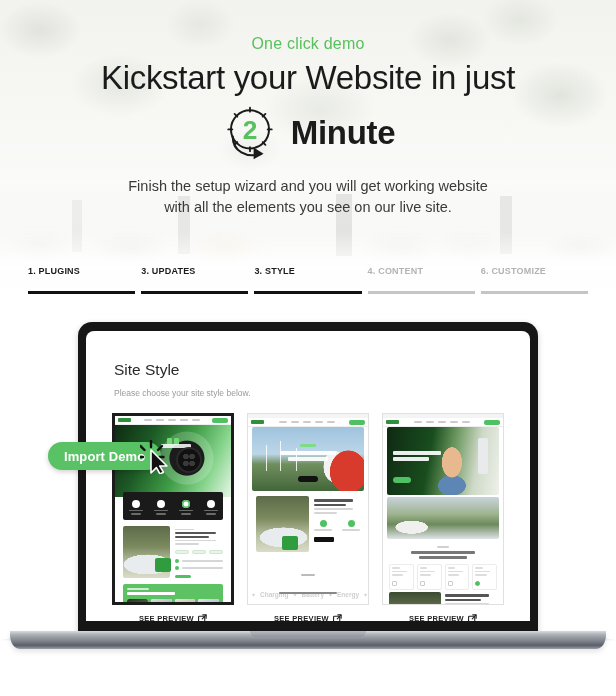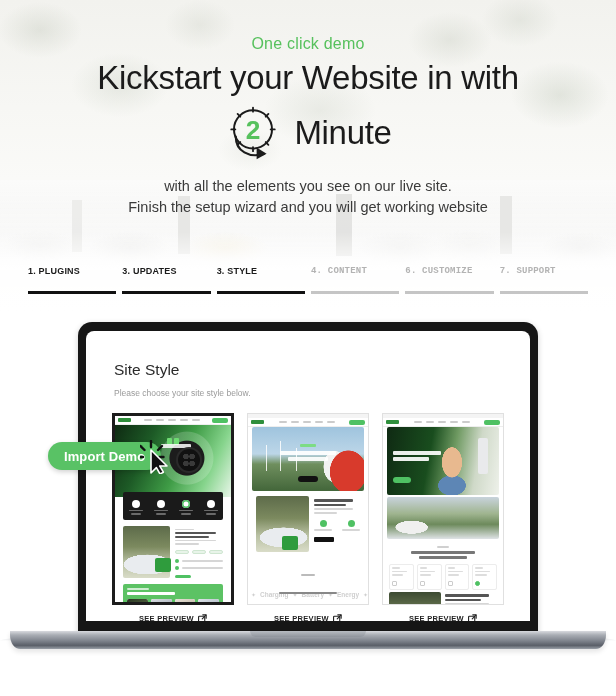--- a/index.html
+++ b/index.html
@@ -88,21 +88,21 @@
     color: #1b1b1b;
     letter-spacing: -.3px;
     line-height: 40px;
   }
   .headline-row2 {
     position: absolute; left: 0; top: 104px; width: 616px;
     display: flex; align-items: center; justify-content: center; gap: 12px;
   }
   .clock-icon { width: 58px; height: 58px; display: block; }
   .minute-word {
-    font-size: 33px; font-weight: 400; color: #1b1b1b; letter-spacing: -.3px;
+    font-size: 33px; font-weight: 700; color: #1b1b1b; letter-spacing: -.3px;
   }
   .hero-sub {
     position: absolute; left: 0; top: 176px; width: 616px;
     text-align: center;
     font-size: 14.5px;
     color: #3a3a3a;
     line-height: 21px;
   }
 
   
@@ -111,21 +111,21 @@
     display: flex; gap: 6px;
   }
   .step { flex: 1 1 0; position: relative; }
   .step-label {
     font-size: 9px;
     font-weight: bold;
     letter-spacing: .2px;
     white-space: nowrap;
     color: #1b1b1b;
   }
-  .step.inactive .step-label { color: #b3b3b3; font-family: Liberation Mono, monospace; }
+  .step.inactive .step-label { color: #b3b3b3; }
   .step-bar {
     position: absolute; left: 0; bottom: 0; width: 100%; height: 3px;
     background: #111;
   }
   .step.inactive .step-bar { background: #c5c5c5; }
 
   
   .laptop { position: absolute; left: 0; top: 322px; width: 616px; height: 374px; }
   .laptop-lid {
     position: absolute; left: 78px; top: 0; width: 460px; height: 316px;
@@ -379,21 +379,21 @@
 
 <div id="page">
 
   <div class="hero">
     <div class="hero-foliage"></div>
     <div class="hero-photo"></div>
     <div class="hero-fade"></div>
   </div>
 
   <div class="eyebrow">One click demo</div>
-  <div class="headline">Kickstart your Website in with</div>
+  <div class="headline">Kickstart your Website in just</div>
 
   <div class="headline-row2">
     <svg class="clock-icon" viewBox="0 0 64 64">
       <circle cx="32" cy="28" r="21" fill="none" stroke="#1b1b1b" stroke-width="2.2"></circle>
       <g stroke="#1b1b1b" stroke-width="2" stroke-linecap="round">
         <line x1="32" y1="4" x2="32" y2="8.5"></line>
         <line x1="32" y1="47.5" x2="32" y2="52"></line>
         <line x1="8" y1="28" x2="12.5" y2="28"></line>
         <line x1="51.5" y1="28" x2="56" y2="28"></line>
         <line x1="15" y1="11" x2="18" y2="14"></line>
@@ -402,22 +402,22 @@
         <line x1="18" y1="42" x2="15" y2="45"></line>
       </g>
       <text x="32" y="39" text-anchor="middle" font-family="Liberation Sans, sans-serif" font-size="29" font-weight="bold" fill="#57c15d">2</text>
       <path d="M13 36 C13 52, 28 60, 44 55" fill="none" stroke="#1b1b1b" stroke-width="2.4" stroke-linecap="round"></path>
       <path d="M36 48 L47 55 L36 61 Z" fill="#1b1b1b"></path>
     </svg>
     <div class="minute-word">Minute</div>
   </div>
 
   <div class="hero-sub">
+    <div>Finish the setup wizard and you will get working website</div>
     <div>with all the elements you see on our live site.</div>
-    <div>Finish the setup wizard and you will get working website</div>
   </div>
 
   <div class="steps">
     <div class="step">
       <div class="step-label">1. PLUGINS</div>
       <div class="step-bar"></div>
     </div>
     <div class="step">
       <div class="step-label">3. UPDATES</div>
       <div class="step-bar"></div>
@@ -427,24 +427,20 @@
       <div class="step-bar"></div>
     </div>
     <div class="step inactive">
       <div class="step-label">4. CONTENT</div>
       <div class="step-bar"></div>
     </div>
     <div class="step inactive">
       <div class="step-label">6. CUSTOMIZE</div>
       <div class="step-bar"></div>
     </div>
-    <div class="step inactive">
-      <div class="step-label">7. SUPPORT</div>
-      <div class="step-bar"></div>
-    </div>
   </div>
 
   <div class="laptop">
     <div class="laptop-lid">
       <div class="laptop-screen">
 
         <div class="screen-title">Site Style</div>
         <div class="screen-sub">Please choose your site style below.</div>
 
         <div class="cards">

